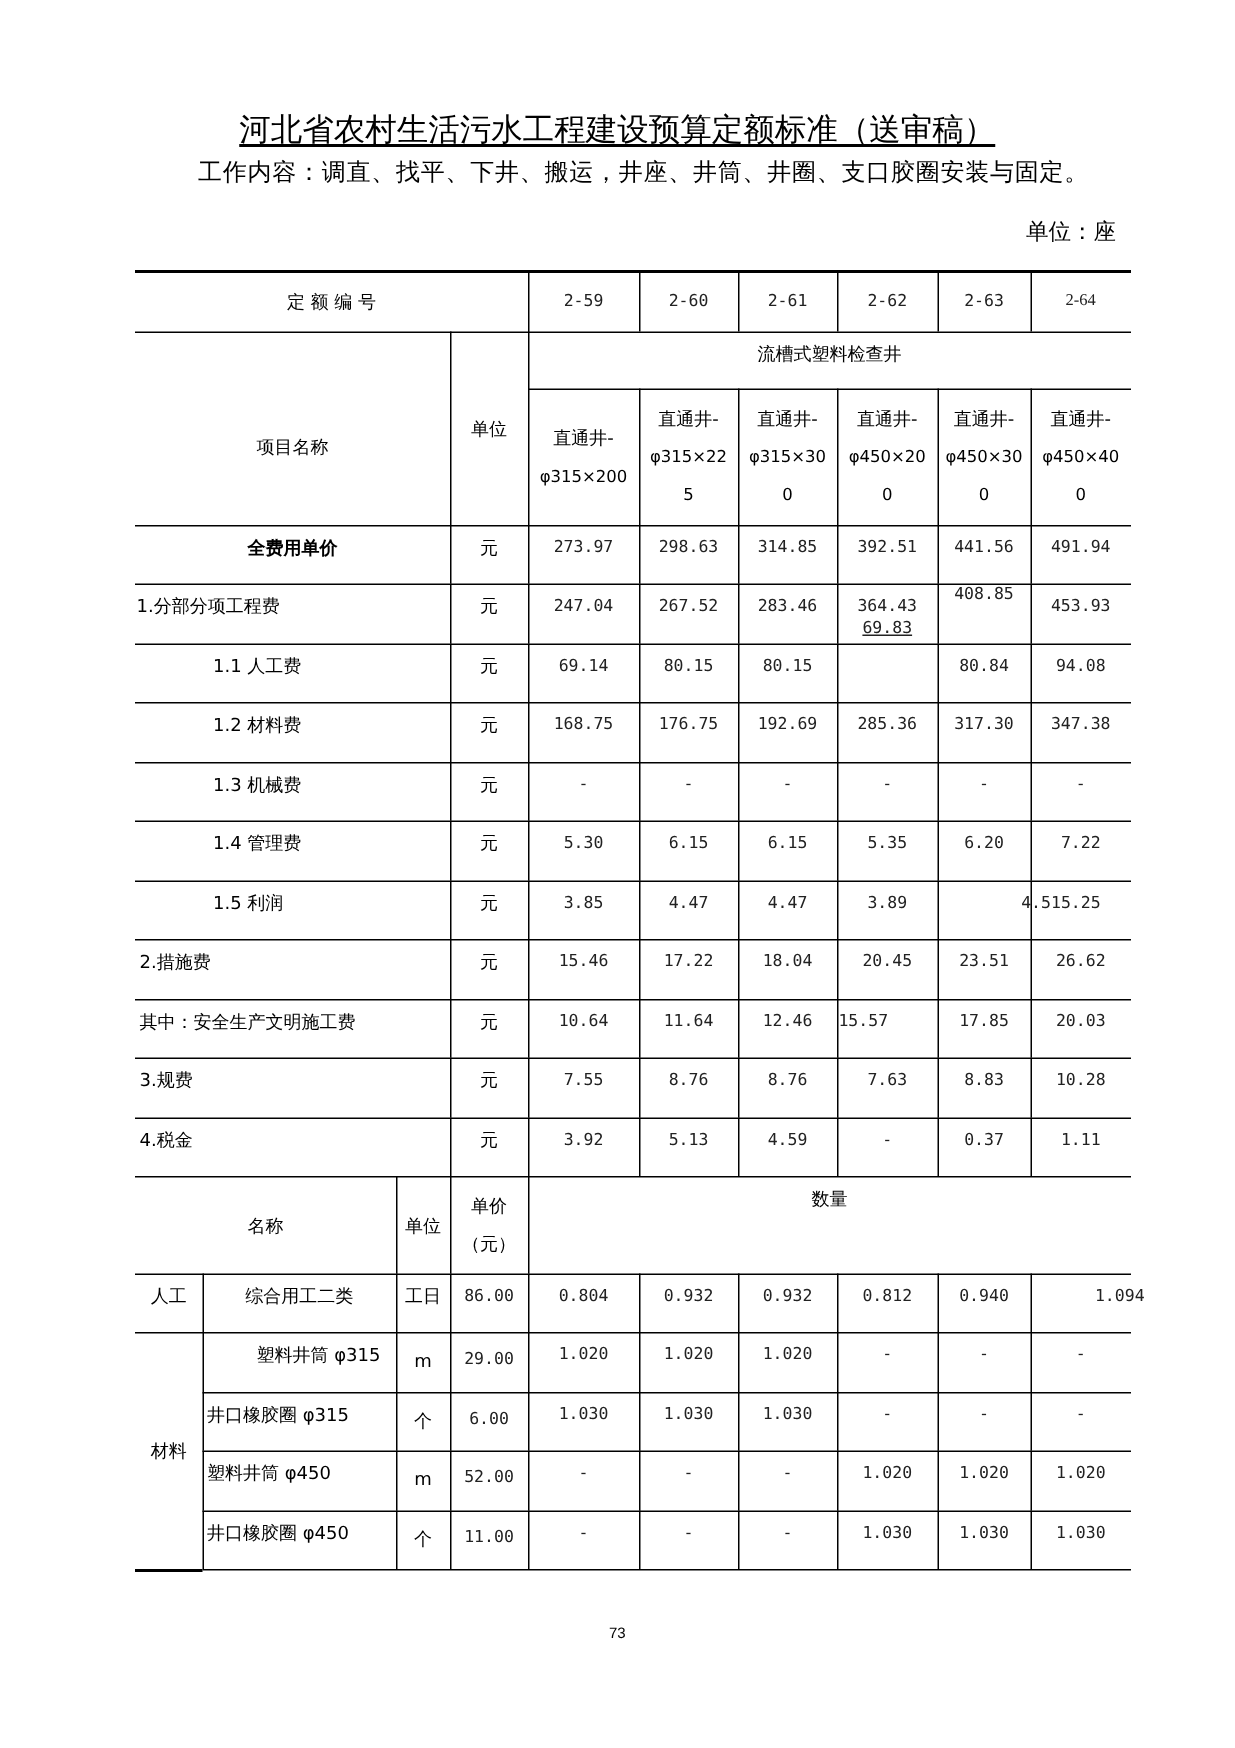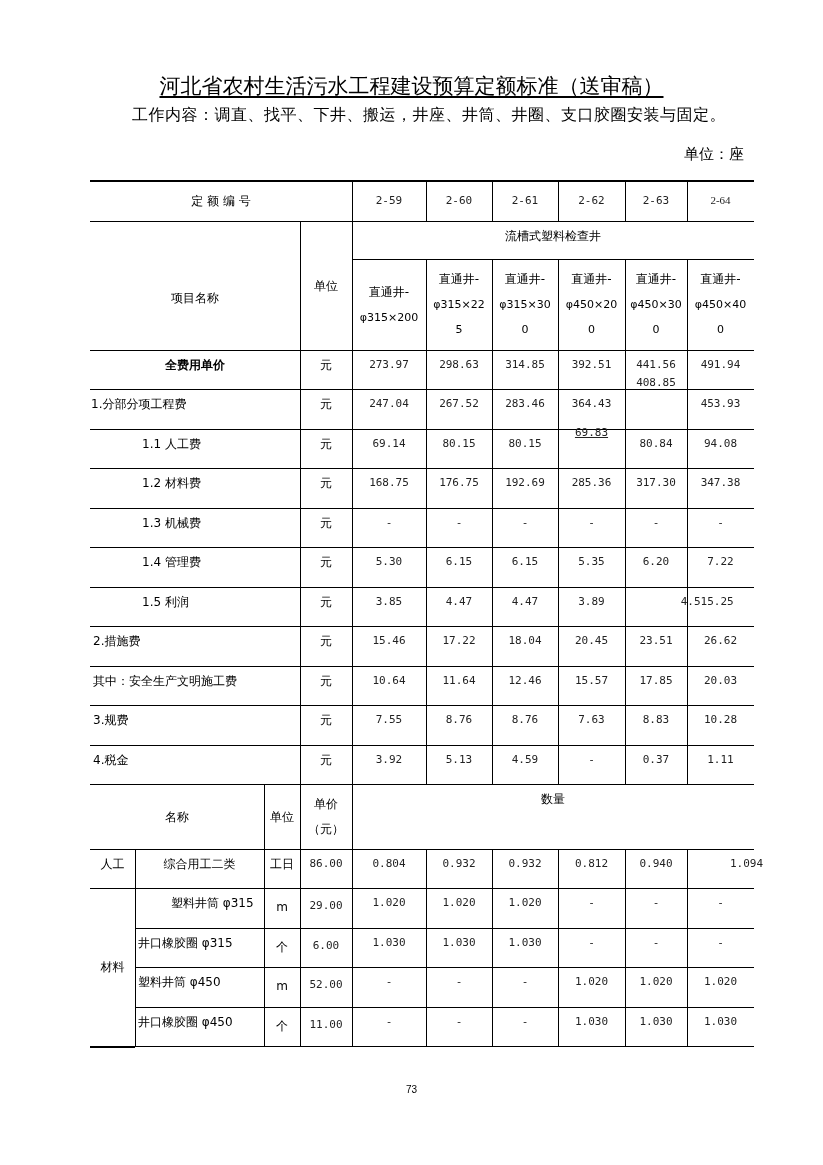--- a/index.html
+++ b/index.html
@@ -101,36 +101,36 @@
     <div class="ln" style="left: 492px; top: 350px; width: 1px; height: 39px;"></div>
     <div class="ln" style="left: 558px; top: 350px; width: 1px; height: 39px;"></div>
     <div class="ln" style="left: 625px; top: 350px; width: 1px; height: 39px;"></div>
     <div class="ln" style="left: 687px; top: 350px; width: 1px; height: 39px;"></div>
     <div class="c top left" style="left: 88px; top: 389px; width: 210px; height: 40px;">1.分部分项工程费</div>
     <div class="c top" style="left: 300px; top: 389px; width: 52px; height: 40px;">元</div>
     <div class="c top num" style="left: 352px; top: 389px; width: 74px; height: 40px;">247.04</div>
     <div class="c top num" style="left: 426px; top: 389px; width: 66px; height: 40px;">267.52</div>
     <div class="c top num" style="left: 492px; top: 389px; width: 66px; height: 40px;">283.46</div>
     <div class="c top num" style="left: 558px; top: 389px; width: 67px; height: 40px;">364.43</div>
-    <div class="c top num" style="left: 625px; top: 368px; width: 62px; height: 40px;">408.85</div>
+    <div class="c top num" style="left: 625px; top: 381px; width: 62px; height: 40px;">408.85</div>
     <div class="c top num" style="left: 687px; top: 389px; width: 67px; height: 40px;">453.93</div>
     <div class="ln" style="left: 90px; top: 429px; width: 664px; height: 1px;"></div>
     <div class="ln" style="left: 300px; top: 389px; width: 1px; height: 40px;"></div>
     <div class="ln" style="left: 352px; top: 389px; width: 1px; height: 40px;"></div>
     <div class="ln" style="left: 426px; top: 389px; width: 1px; height: 40px;"></div>
     <div class="ln" style="left: 492px; top: 389px; width: 1px; height: 40px;"></div>
     <div class="ln" style="left: 558px; top: 389px; width: 1px; height: 40px;"></div>
     <div class="ln" style="left: 625px; top: 389px; width: 1px; height: 40px;"></div>
     <div class="ln" style="left: 687px; top: 389px; width: 1px; height: 40px;"></div>
     <div class="c top " style="left: 90px; top: 429px; width: 210px; height: 39px; justify-content: flex-start; padding-left: 52px;">1.1 人工费</div>
     <div class="c top" style="left: 300px; top: 429px; width: 52px; height: 39px;">元</div>
     <div class="c top num" style="left: 352px; top: 429px; width: 74px; height: 39px;">69.14</div>
     <div class="c top num" style="left: 426px; top: 429px; width: 66px; height: 39px;">80.15</div>
     <div class="c top num" style="left: 492px; top: 429px; width: 66px; height: 39px;">80.15</div>
-    <div class="c top num" style="left: 558px; top: 418px; width: 67px; height: 39px; text-decoration: underline;">69.83</div>
+    <div class="c top num" style="left: 558px; top: 404px; width: 67px; height: 39px; text-decoration: underline;">69.83</div>
     <div class="c top num" style="left: 625px; top: 429px; width: 62px; height: 39px;">80.84</div>
     <div class="c top num" style="left: 687px; top: 429px; width: 67px; height: 39px;">94.08</div>
     <div class="ln" style="left: 90px; top: 468px; width: 664px; height: 1px;"></div>
     <div class="ln" style="left: 300px; top: 429px; width: 1px; height: 39px;"></div>
     <div class="ln" style="left: 352px; top: 429px; width: 1px; height: 39px;"></div>
     <div class="ln" style="left: 426px; top: 429px; width: 1px; height: 39px;"></div>
     <div class="ln" style="left: 492px; top: 429px; width: 1px; height: 39px;"></div>
     <div class="ln" style="left: 558px; top: 429px; width: 1px; height: 39px;"></div>
     <div class="ln" style="left: 625px; top: 429px; width: 1px; height: 39px;"></div>
     <div class="ln" style="left: 687px; top: 429px; width: 1px; height: 39px;"></div>
@@ -212,21 +212,21 @@
     <div class="ln" style="left: 426px; top: 626px; width: 1px; height: 40px;"></div>
     <div class="ln" style="left: 492px; top: 626px; width: 1px; height: 40px;"></div>
     <div class="ln" style="left: 558px; top: 626px; width: 1px; height: 40px;"></div>
     <div class="ln" style="left: 625px; top: 626px; width: 1px; height: 40px;"></div>
     <div class="ln" style="left: 687px; top: 626px; width: 1px; height: 40px;"></div>
     <div class="c top left" style="left: 90px; top: 666px; width: 210px; height: 39px;">其中：安全生产文明施工费</div>
     <div class="c top" style="left: 300px; top: 666px; width: 52px; height: 39px;">元</div>
     <div class="c top num" style="left: 352px; top: 666px; width: 74px; height: 39px;">10.64</div>
     <div class="c top num" style="left: 426px; top: 666px; width: 66px; height: 39px;">11.64</div>
     <div class="c top num" style="left: 492px; top: 666px; width: 66px; height: 39px;">12.46</div>
-    <div class="c top num" style="left: 558px; top: 666px; width: 67px; height: 39px;">15.57</div>
+    <div class="c top num" style="left: 542px; top: 666px; width: 67px; height: 39px;">15.57</div>
     <div class="c top num" style="left: 625px; top: 666px; width: 62px; height: 39px;">17.85</div>
     <div class="c top num" style="left: 687px; top: 666px; width: 67px; height: 39px;">20.03</div>
     <div class="ln" style="left: 90px; top: 705px; width: 664px; height: 1px;"></div>
     <div class="ln" style="left: 300px; top: 666px; width: 1px; height: 39px;"></div>
     <div class="ln" style="left: 352px; top: 666px; width: 1px; height: 39px;"></div>
     <div class="ln" style="left: 426px; top: 666px; width: 1px; height: 39px;"></div>
     <div class="ln" style="left: 492px; top: 666px; width: 1px; height: 39px;"></div>
     <div class="ln" style="left: 558px; top: 666px; width: 1px; height: 39px;"></div>
     <div class="ln" style="left: 625px; top: 666px; width: 1px; height: 39px;"></div>
     <div class="ln" style="left: 687px; top: 666px; width: 1px; height: 39px;"></div>

